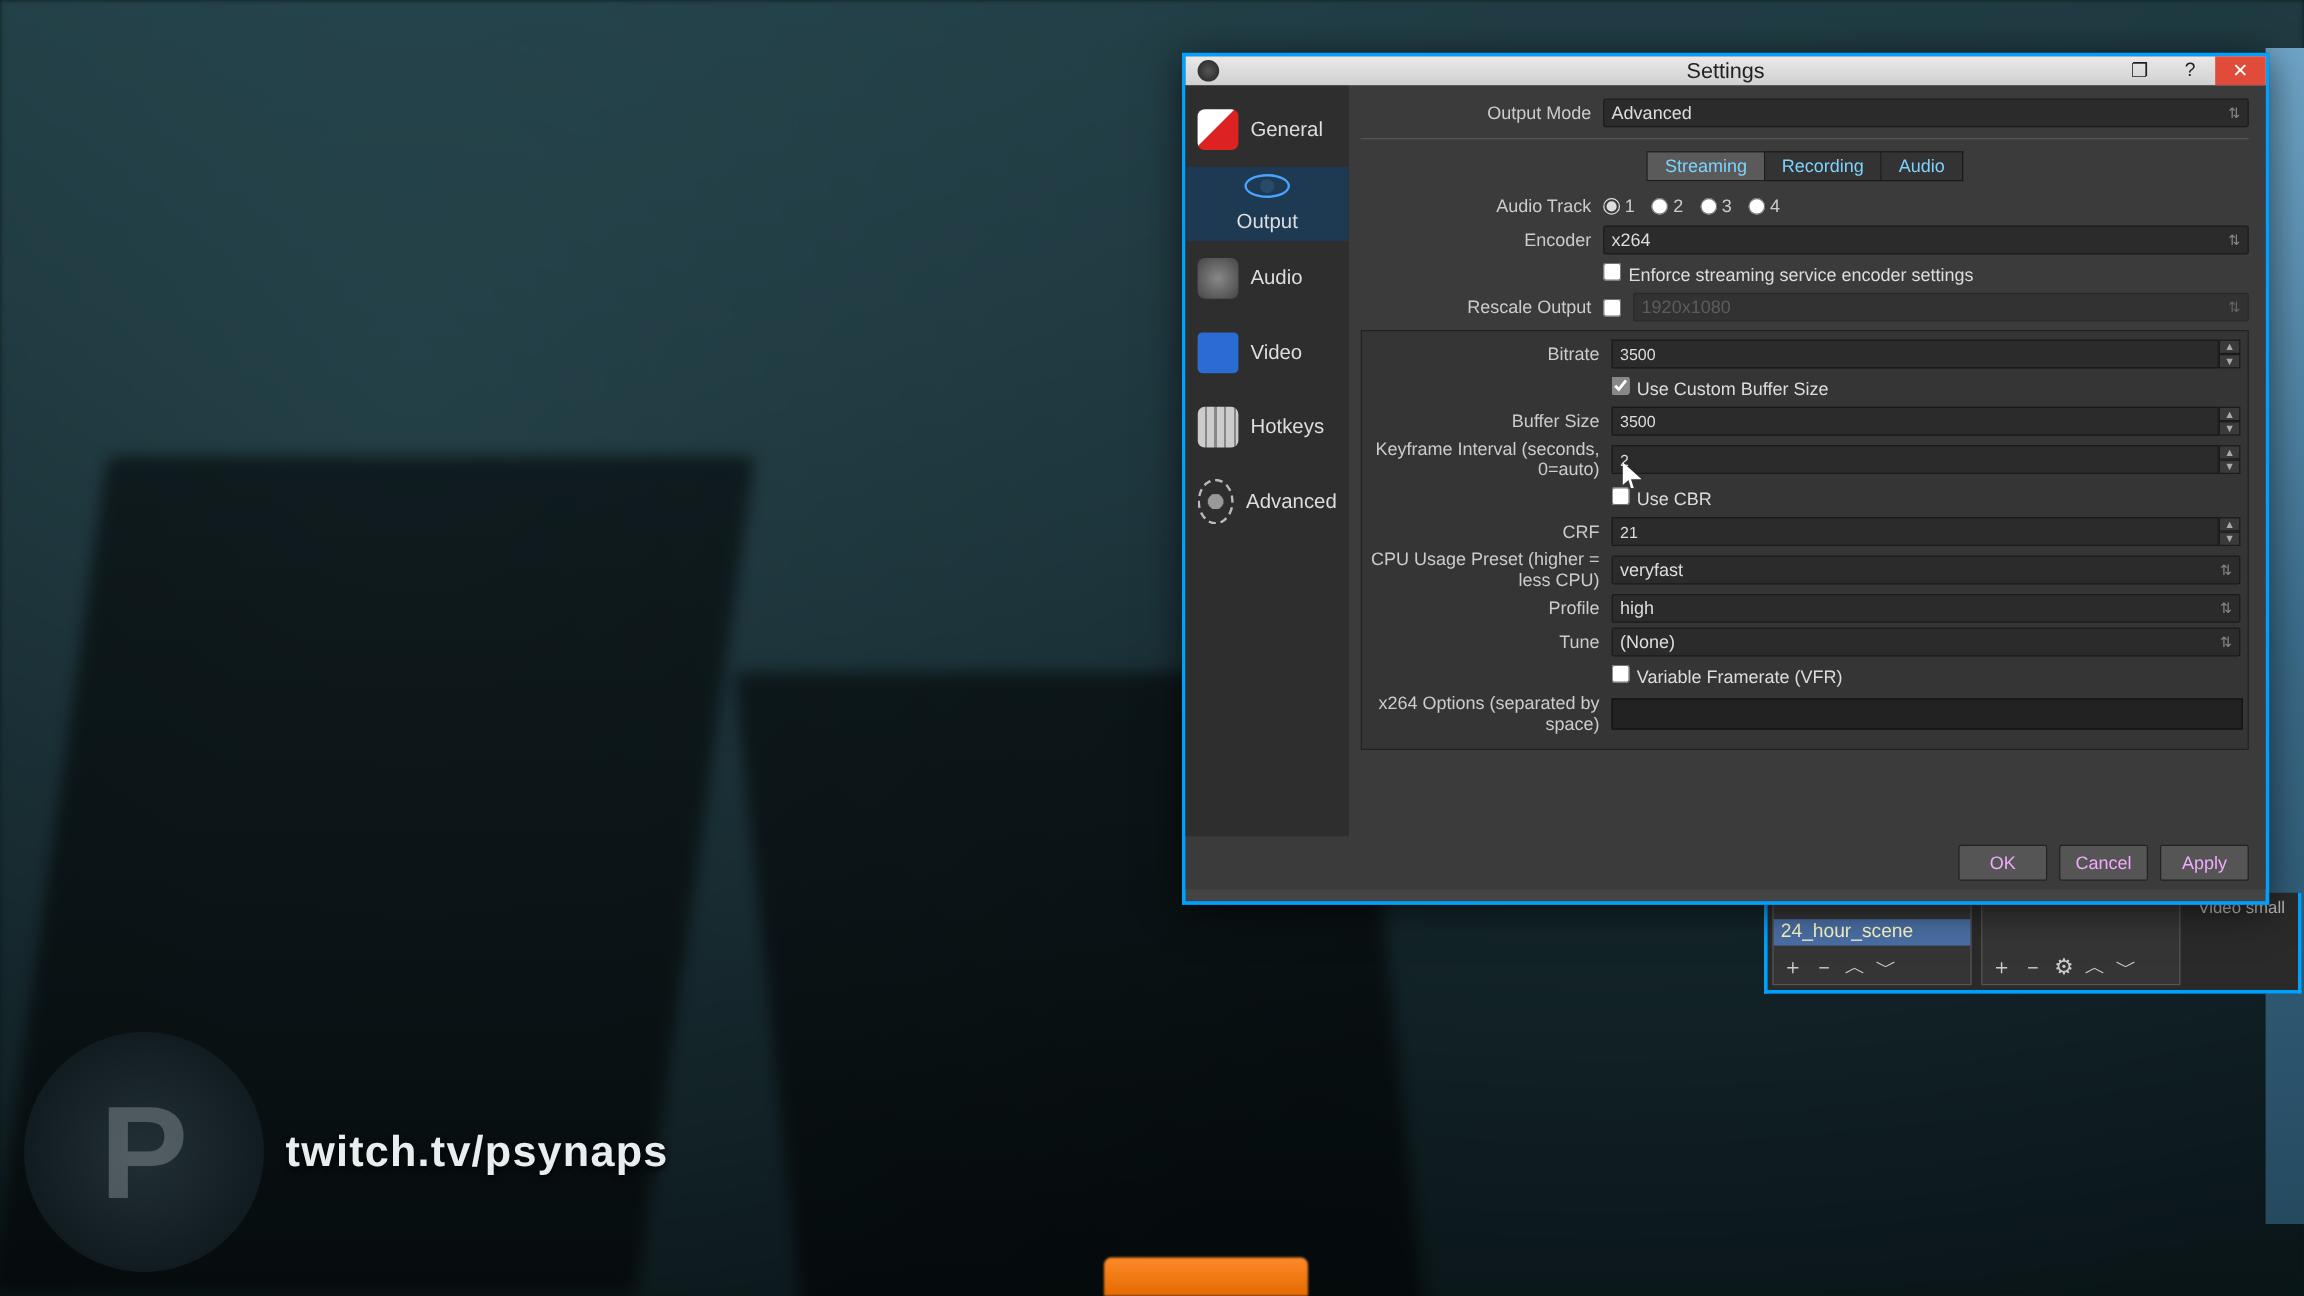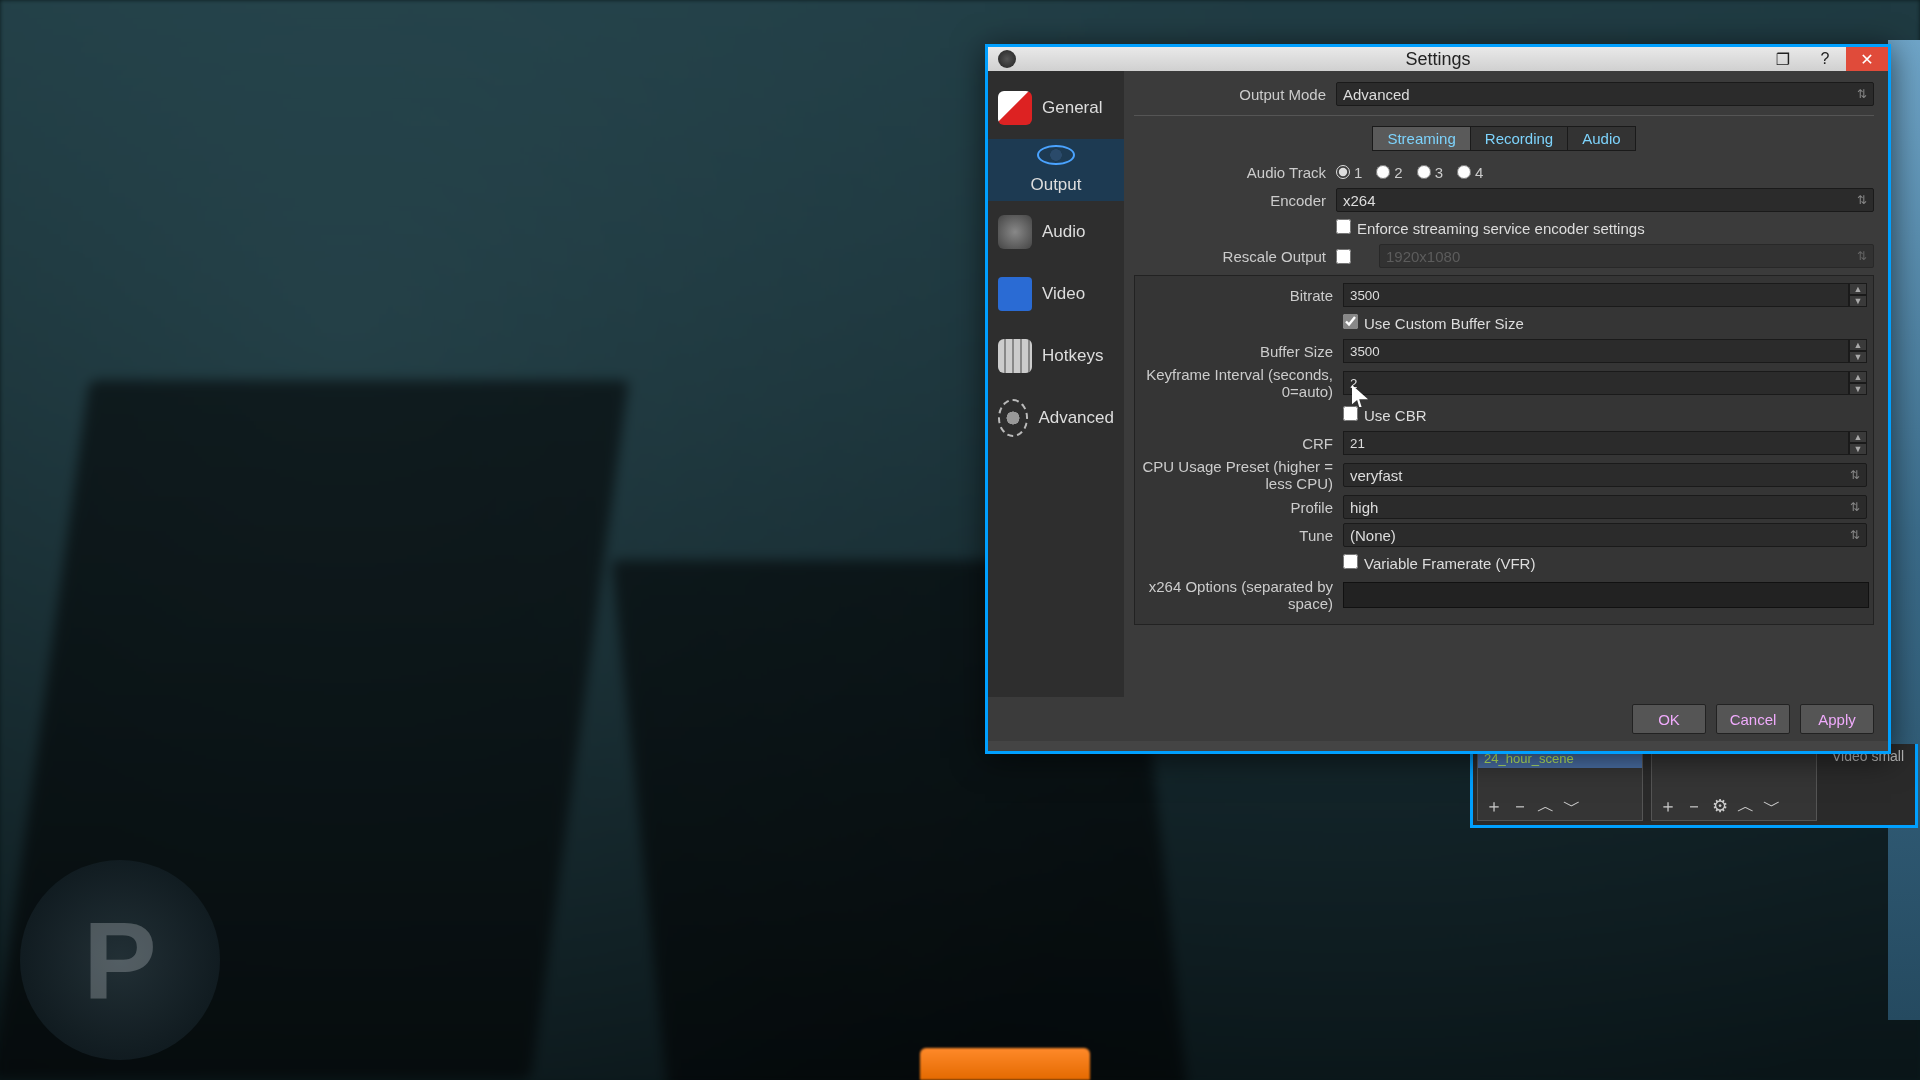--- a/index.html
+++ b/index.html
@@ -18,21 +18,21 @@
   
   .watermark{position:absolute;left:20px;bottom:20px;display:flex;align-items:center;gap:18px;}
   .wm-logo{width:200px;height:200px;border-radius:50%;background:radial-gradient(circle at 50% 50%, rgba(60,80,90,.5), rgba(10,20,25,.9));display:flex;align-items:center;justify-content:center;font-size:110px;font-weight:900;color:rgba(230,235,238,.25);font-family:Arial,sans-serif;}
   .wm-text{font-size:36px;font-weight:700;color:#e8eef0;text-shadow:0 2px 6px #000;letter-spacing:1px;}
   
   .right-strip{position:absolute;right:0;top:40px;width:32px;height:980px;background:linear-gradient(180deg,#6fa5c8,#3b6c8a 50%,#254a60);}
   
   .scenes-panel{position:absolute;left:1470px;top:744px;width:448px;height:84px;background:#2a2a2a;border:3px solid #00a0ff;border-top:none;padding:4px;box-sizing:border-box;display:flex;gap:8px;}
   .scenes-col{border:1px solid #555;background:#353535;position:relative;flex:1;display:flex;flex-direction:column;}
   .scenes-col.small{flex:0 0 86px;border:none;background:transparent;}
-  .scene-name{font-size:13px;color:#bef264;padding:2px 6px;background:#4a6fa5;}
+  .scene-name{font-size:16px;color:#fef9c3;padding:2px 6px;background:#4a6fa5;margin-top:17px;}
   .scene-btns{display:flex;gap:6px;padding:4px 6px;margin-top:auto;}
   .scene-btns span{width:20px;height:20px;display:flex;align-items:center;justify-content:center;font-size:18px;color:#ccc;cursor:pointer;}
   .video-small{font-size:14px;color:#bbb;align-self:center;}
   
   .win{position:absolute;left:985px;top:44px;width:900px;height:704px;background:#444;border:3px solid #00a0ff;box-shadow:0 4px 30px rgba(0,0,0,.6);}
   .titlebar{height:24px;background:linear-gradient(#e9e9e9,#d0d0d0);display:flex;align-items:center;color:#222;font-size:18px;position:relative;}
   .titlebar .app-icon{width:18px;height:18px;border-radius:50%;background:radial-gradient(circle,#555,#222);margin:0 10px;}
   .titlebar .title{position:absolute;left:0;right:0;text-align:center;pointer-events:none;}
   .titlebar .ctrls{margin-left:auto;display:flex;height:100%;}
   .titlebar .tb-btn{width:42px;display:flex;align-items:center;justify-content:center;font-size:16px;color:#222;}
@@ -89,20 +89,21 @@
 
 <div class="desktop">
   <div class="palm p1"></div>
     <div class="palm p2"></div>
 </div>
 <div class="orange-bar"></div>
 <div class="right-strip"></div>
 
 <div class="watermark">
   <div class="wm-logo">P</div>
+  <div class="wm-text">twitch.tv/psynaps</div>
 </div>
 
 <div class="scenes-panel">
   <div class="scenes-col">
     <div class="scene-name">24_hour_scene</div>
     <div class="scene-btns">
       <span>＋</span>
       <span>－</span>
       <span>︿</span>
       <span>﹀</span>
@@ -210,21 +211,21 @@
           </div>
       </div>
 
       <div class="row">
         <div class="lbl"></div>
         <div class="fld"><label><input type="checkbox" style=""><span>Enforce streaming service encoder settings</span></label></div>
       </div>
 
       <div class="row">
         <div class="lbl">Rescale Output</div>
-        <div class="fld" style="display:flex;gap:22px;align-items:center">
+        <div class="fld" style="display:flex;gap:4px;align-items:center">
           <input type="checkbox" style="">
           <div class="combo disabled" style="flex:1">
               <span style="color:#777">1920x1080</span>
               <span class="chev">⇅</span>
             </div>
         </div>
       </div>
 
       <div class="enc-box">
         <div class="row">

